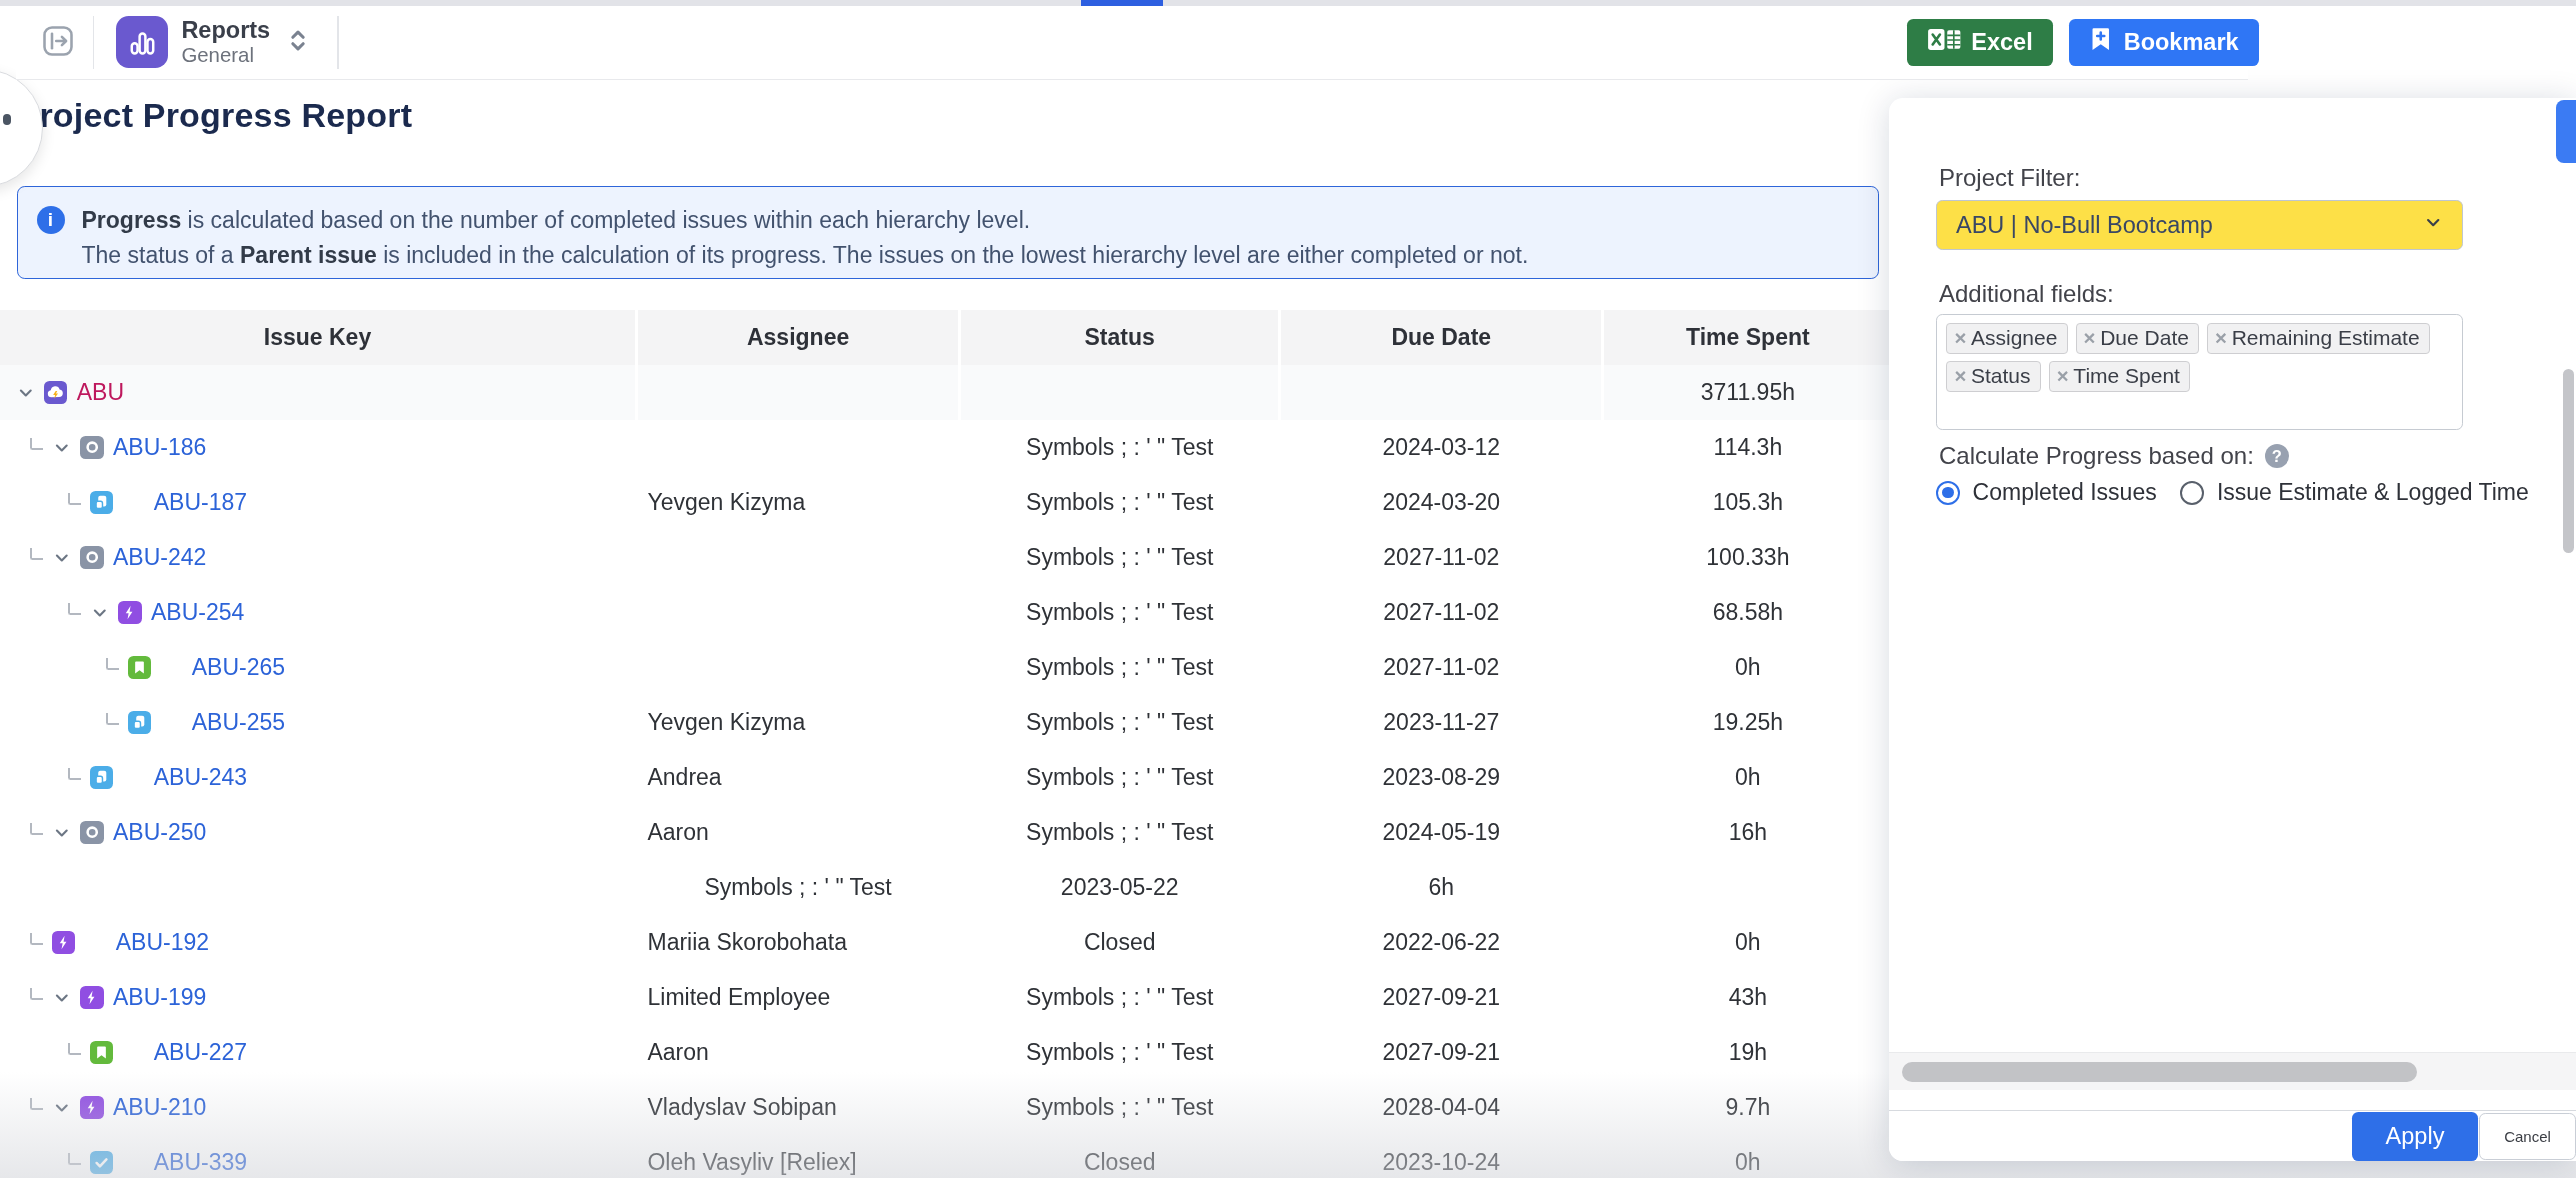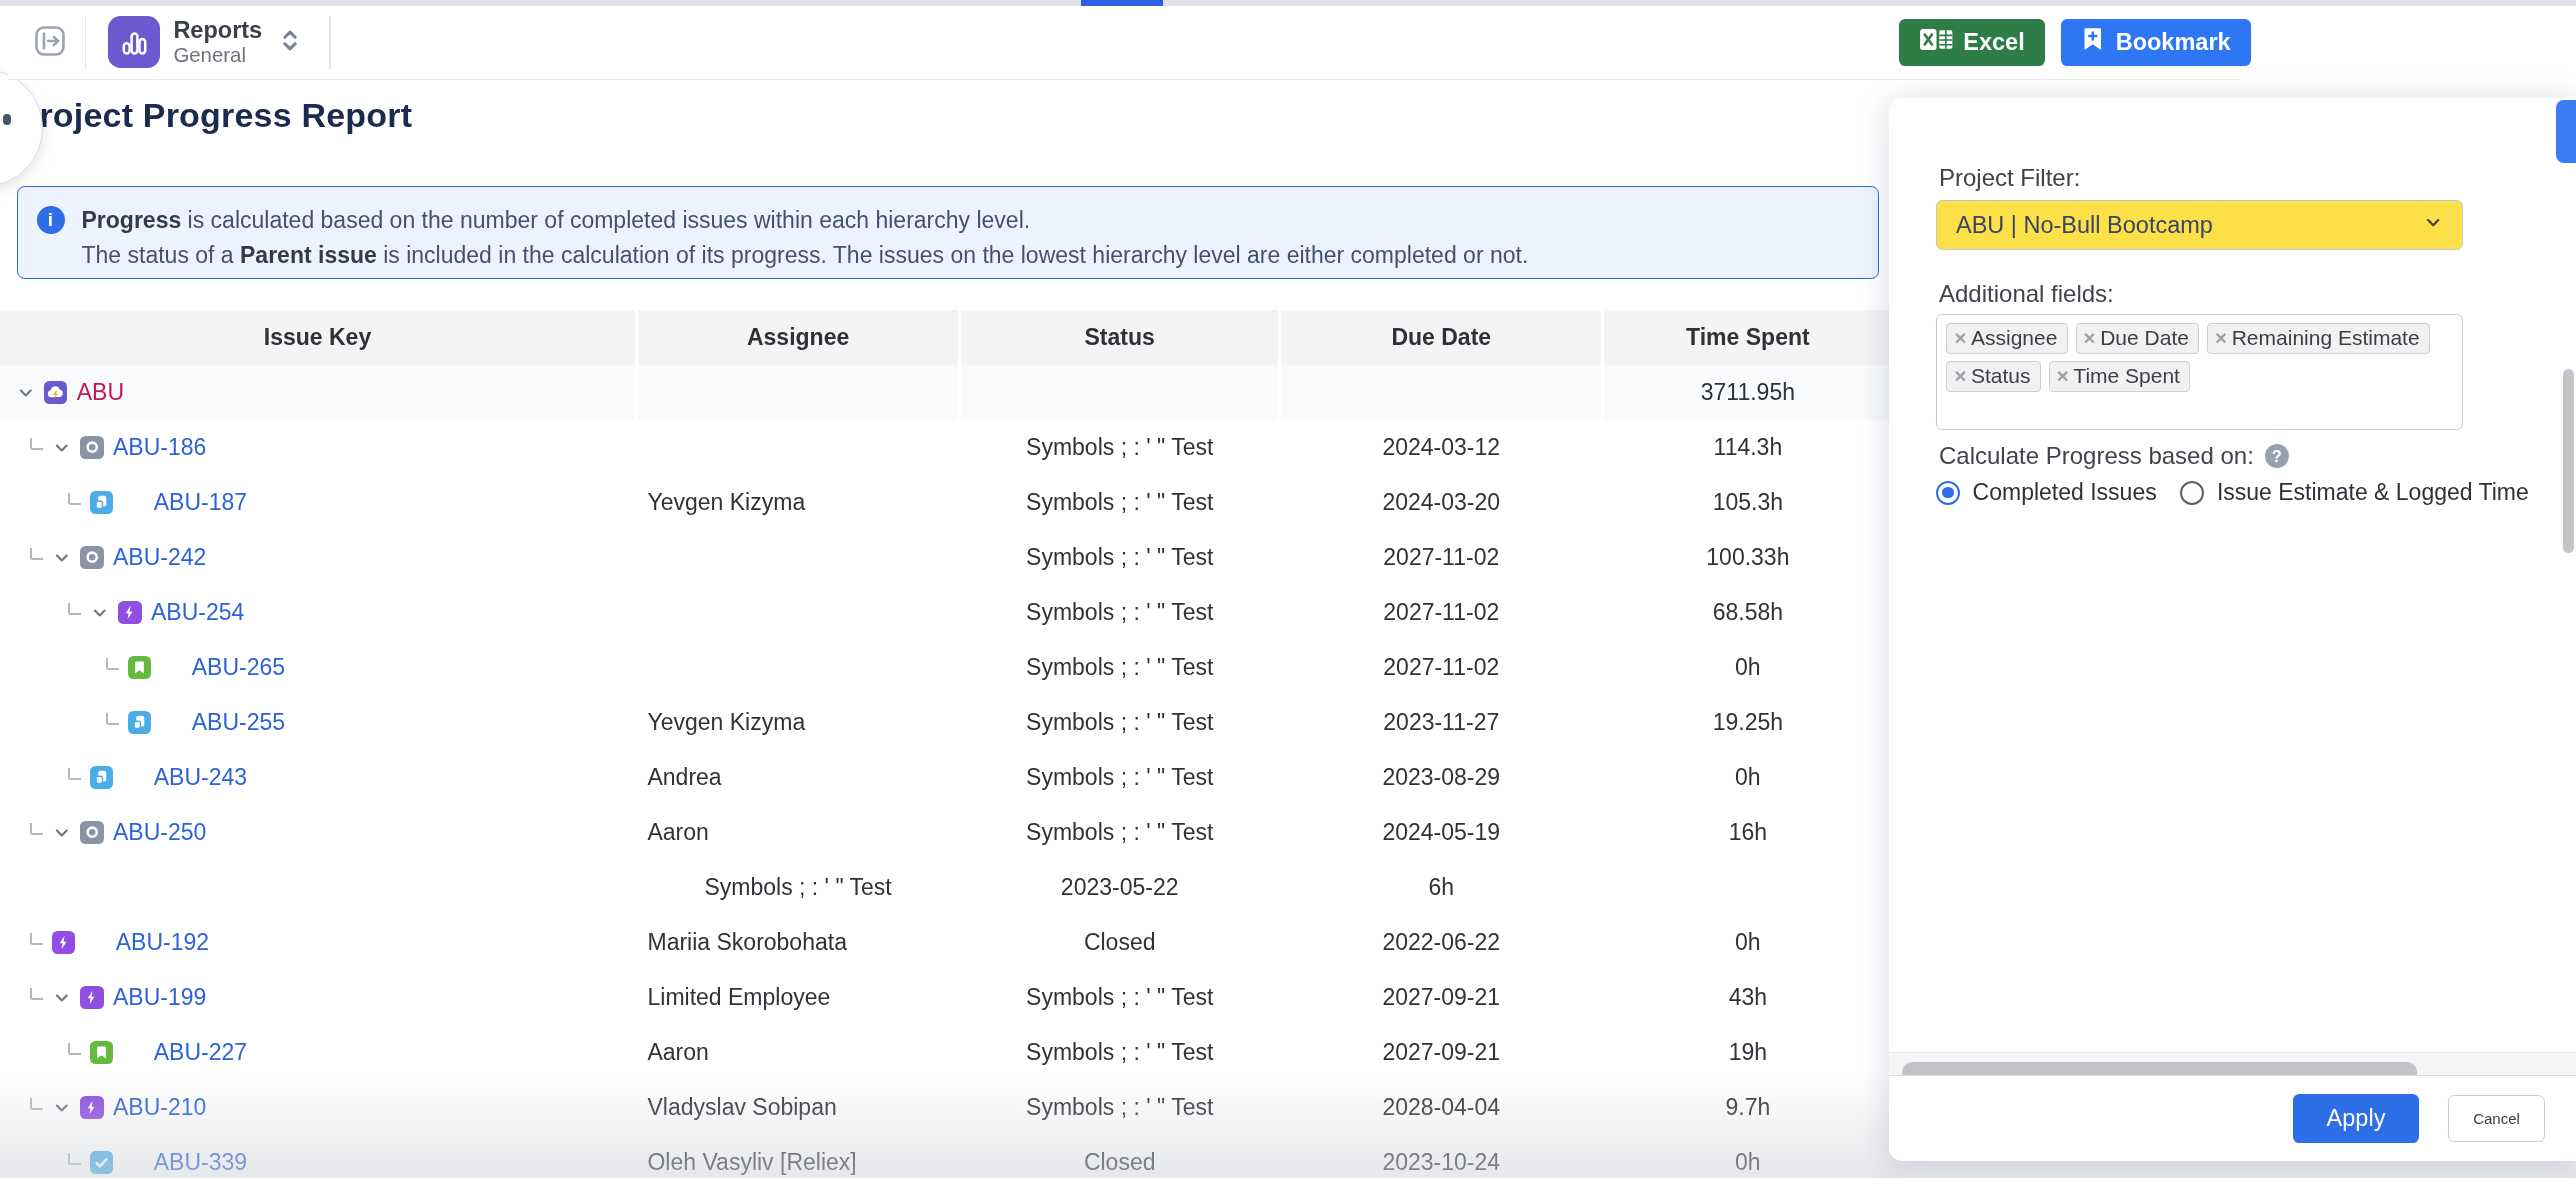--- a/index.html
+++ b/index.html
@@ -4,21 +4,21 @@
 <style>
   * { margin:0; padding:0; box-sizing:border-box; }
   html,body { width:2576px; height:1178px; overflow:hidden; background:#fff;
     font-family:"Liberation Sans", sans-serif; color:#2f3237; }
 
   
   .progress-track { position:absolute; top:0; left:0; width:2576px; height:5.5px; background:#e2e3e8; z-index:20; }
   .progress-seg { position:absolute; top:0; left:1081px; width:82px; height:5.5px; background:#2d5fe0; }
 
   
-  .topbar { position:absolute; top:5.5px; left:8px; width:2232px; height:74px; background:#fff;
+  .topbar { position:absolute; top:5.5px; left:16px; width:2232px; height:74px; background:#fff;
     border-bottom:1.6px solid #e8e9ec; display:flex; align-items:center; z-index:15; }
   .collapse-btn { margin-left:23.5px; width:36px; height:36px; display:flex; align-items:center; justify-content:center; }
   .tb-divider { width:1.6px; height:53px; background:#e3e5e9; margin:0 0 0 17px; }
   .app-tile { width:52px; height:52px; border-radius:12.6px; background:#6a59cf; margin-left:22px;
     display:flex; align-items:center; justify-content:center; }
   .app-titles { margin-left:13.3px; line-height:1.05; }
   .app-title { font-size:23.5px; font-weight:700; color:#3a3f4a; }
   .app-subtitle { font-size:20.4px; color:#6d727c; margin-top:2.4px; }
   .sort-chevs { margin-left:17px; }
   .tb-right { margin-left:auto; display:flex; align-items:center; height:100%; }
@@ -83,22 +83,22 @@
   .help-icon { width:24px; height:24px; border-radius:50%; background:#98a1b0; color:#fff; font-size:16.5px; font-weight:700;
     display:flex; align-items:center; justify-content:center; }
   .radio-row { position:absolute; left:47px; top:381px; display:flex; align-items:center; gap:12.6px; font-size:23px; color:#2e3138; }
   .radio { width:24px; height:24px; border-radius:50%; border:2.4px solid #59606b; position:relative; flex:0 0 24px; }
   .radio.on { border-color:#2e6fe8; }
   .radio.on::after { content:""; position:absolute; left:50%; top:50%; width:11.8px; height:11.8px; margin:-5.9px 0 0 -5.9px;
     border-radius:50%; background:#2e6fe8; }
   .radio-label { margin-right:11px; }
   .hscroll { position:absolute; left:0; right:0; bottom:71px; height:38px; background:#f5f5f6; border-top:0.8px solid #e9eaec; }
   .hthumb { position:absolute; left:12.6px; top:8.6px; width:515px; height:20.4px; border-radius:10.2px; background:#c2c3c6; }
-  .panel-footer { position:absolute; left:0; right:0; bottom:0; height:86px; border-top:1.6px solid #d7dadf; background:#fff;
-    border-radius:0 0 0 14px; display:flex; align-items:center; justify-content:flex-end; padding-right:31px; gap:29px; }
+  .panel-footer { position:absolute; left:0; right:0; bottom:0; height:51px; border-top:1.6px solid #d7dadf; background:#fff;
+    border-radius:0 0 0 14px; display:flex; align-items:center; justify-content:flex-end; gap:1px; }
   .btn-apply { min-width:126px; height:49px; border-radius:6.3px; background:#2e6fe8; color:#fff; font-size:23.5px; font-weight:400;
     border:none; padding:0 22px; }
   .btn-cancel { min-width:97px; height:47px; border-radius:6.3px; background:#fff; color:#3a3d44; font-size:15px;
     border:1.6px solid #c9ced6; padding:0 17px; }
 
   
   .edge-chip { position:absolute; right:0; top:100px; width:20.4px; height:63px; background:#3b7bf3; z-index:8;
     border-radius:7.8px 0 0 7.8px; overflow:hidden; color:#f5a623; font-size:24px; font-weight:700;
     display:flex; align-items:center; }
   .edge-chip span { margin-left:-17px; }

